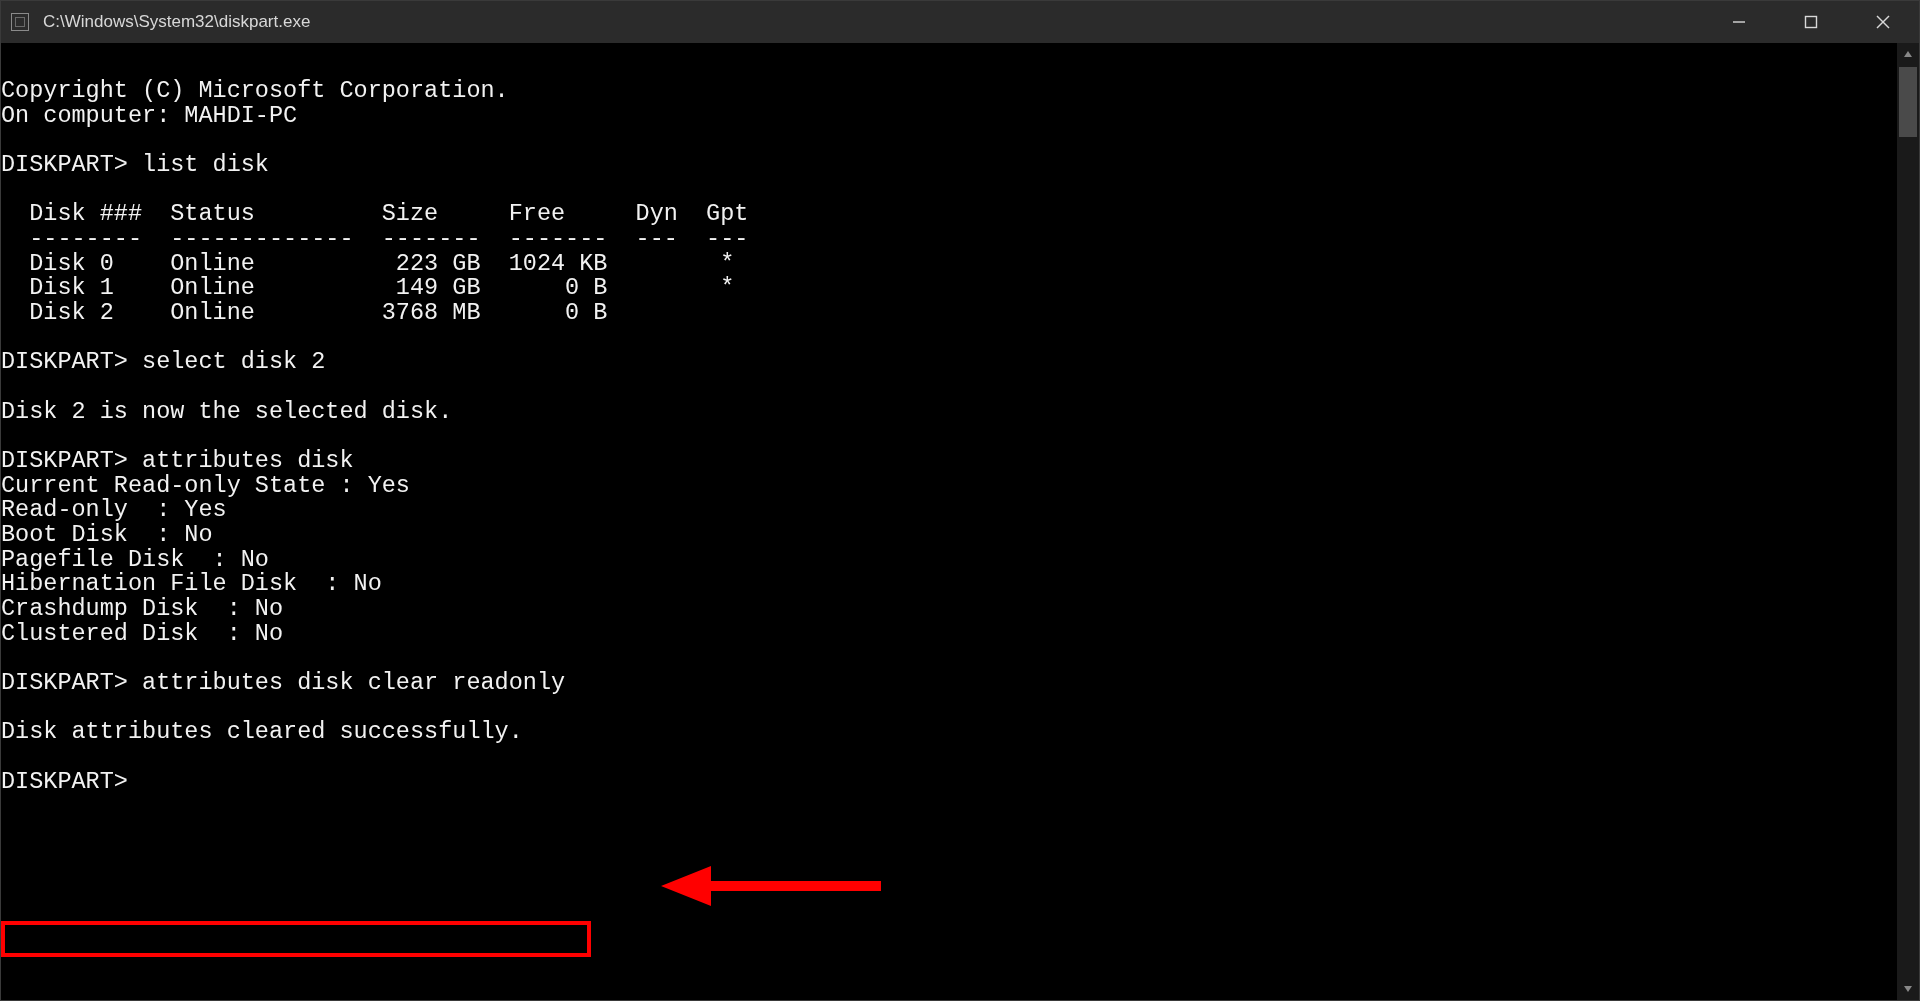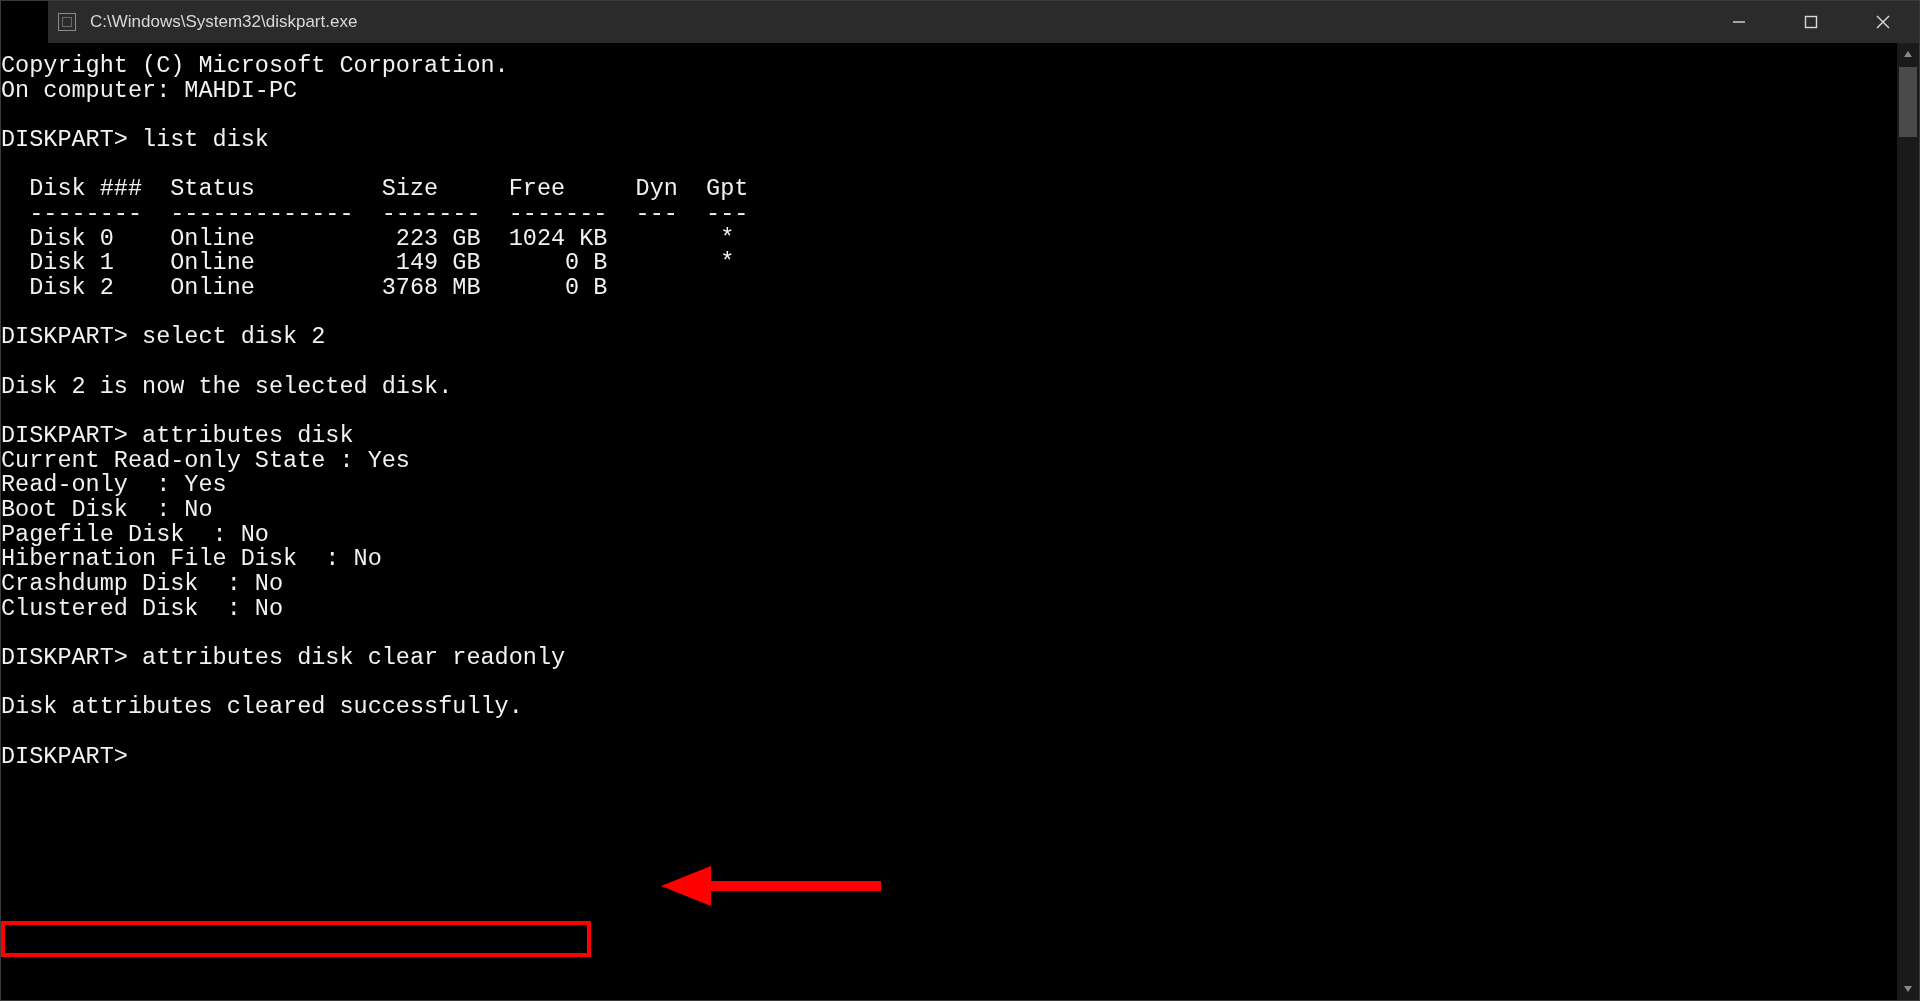--- a/index.html
+++ b/index.html
@@ -19,21 +19,20 @@
   }
   .titlebar {
     height: 42px;
     background: #2b2b2b;
     display: flex;
     align-items: center;
     padding-left: 10px;
     color: #d8d8d8;
     font-family: "Segoe UI", Arial, sans-serif;
     font-size: 17px;
-    margin-left: 47px;
   }
   .titlebar .app-icon {
     width: 18px;
     height: 18px;
     border: 1px solid #8a8a8a;
     background: #2b2b2b;
     margin-right: 14px;
     display: inline-block;
     position: relative;
   }
@@ -63,21 +62,21 @@
     position: absolute;
     top: 42px;
     left: 0;
     right: 0;
     bottom: 0;
     display: flex;
   }
   .terminal {
     flex: 1 1 auto;
     background: #000;
-    padding: 11px 0 0 0;
+    padding: 36px 0 0 0;
     color: #f2f2f2;
     font-size: 23.5px;
     line-height: 1.05;
     white-space: pre;
   }
   .scrollbar {
     width: 22px;
     background: #1a1a1a;
     position: relative;
   }

